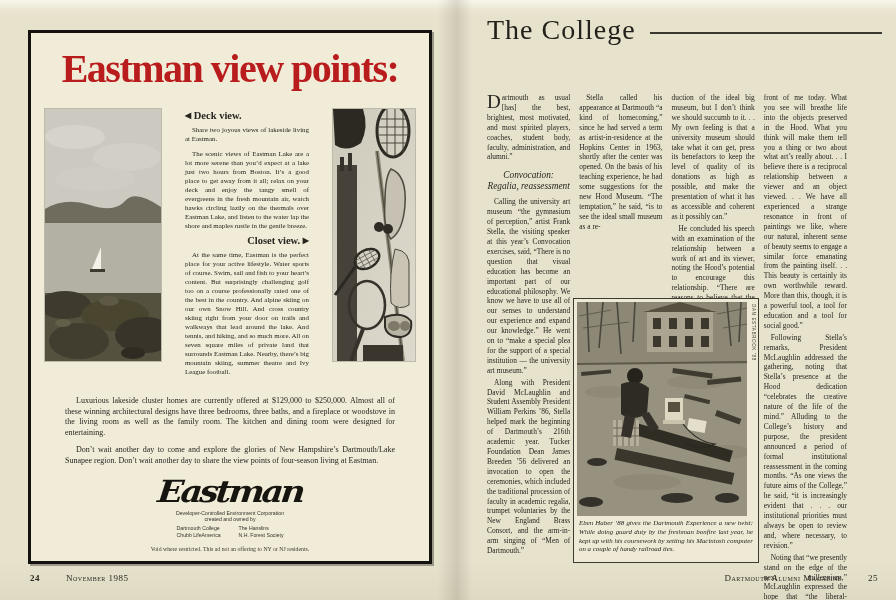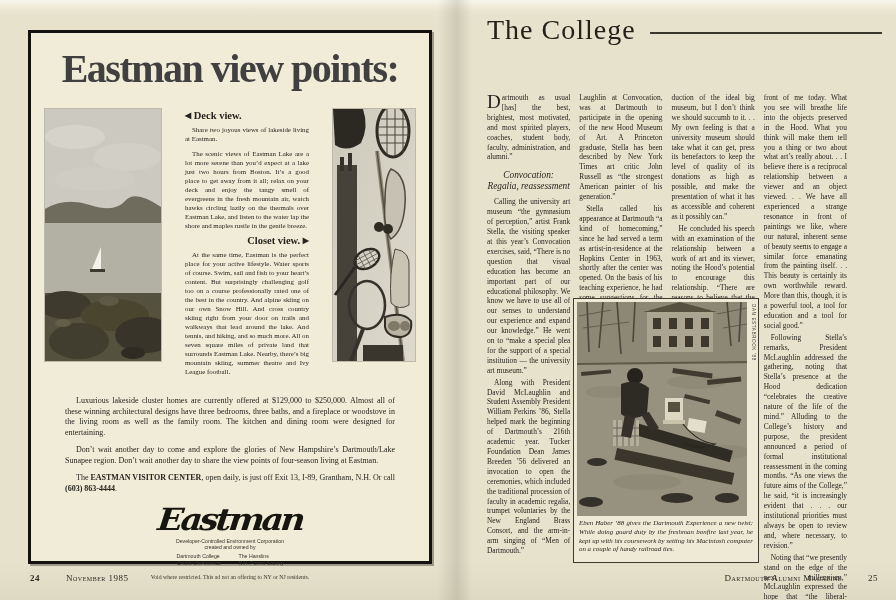--- a/index.html
+++ b/index.html
@@ -14,21 +14,21 @@
   .gutter{position:absolute;top:0;left:438px;width:34px;height:600px;
     background:linear-gradient(90deg,rgba(60,55,40,0) 0,rgba(60,55,40,.14) 55%,rgba(60,55,40,0) 100%);}
   .edge-light{position:absolute;top:0;left:0;width:896px;height:10px;
     background:linear-gradient(180deg,rgba(255,255,255,.55),rgba(255,255,255,0));}
 
   
   .ad-frame{position:absolute;left:28px;top:30px;width:398px;height:528px;
     border:3px solid #14120e;background:#f1ecd8;
     box-shadow:2px 2px 0 rgba(20,18,14,.35);}
   .ad-headline{margin:16px 6px 0;text-align:center;font-weight:bold;
-    font-size:40px;letter-spacing:-1.5px;color:#404040;line-height:1;}
+    font-size:40px;letter-spacing:-1.5px;color:#b91c1c;line-height:1;}
   .ad-row{display:flex;margin:20px 14px 0;gap:20px;}
   .photo{flex:none;box-shadow:0 0 0 1px rgba(40,36,28,.25);}
   .ad-mid{flex:1;padding:2px 4px;font-size:6.9px;line-height:9px;text-align:justify;}
   .view-head{font-weight:bold;font-size:10.5px;margin:0 0 4px;}
   .view-head.right{text-align:right;margin-top:6px;}
   .arrow{font-size:8px;position:relative;top:-1px;}
   .ad-mid p{margin:0 0 6px;text-indent:7px;}
   .ad-bottom{margin:12px 34px 10px;font-size:8px;line-height:10.5px;text-align:justify;}
   .ad-bottom p{margin:0 0 7px;text-indent:11px;}
   .logo-wrap{text-align:center;margin-top:6px;}
@@ -160,21 +160,20 @@
         <path d="M52 208 Q70 202 78 212 Q80 226 68 228 Q54 228 52 218 Z" fill="#b9b4a4" stroke="#302d26" stroke-width="2"></path>
         <ellipse cx="61" cy="217" rx="6" ry="5" fill="#7e7968"></ellipse>
         <ellipse cx="72" cy="217" rx="5" ry="5" fill="#7e7968"></ellipse>
         <rect x="30" y="236" width="40" height="16" fill="#3a362e"></rect>
       </svg>
     </div>
 
     <div class="ad-bottom">
       <p>Luxurious lakeside cluster homes are currently offered at $129,000 to $250,000. Almost all of these winning architectural designs have three bedrooms, three baths, and a fireplace or woodstove in the living room as well as the family room. The kitchen and dining room were designed for entertaining.</p>
       <p>Don’t wait another day to come and explore the glories of New Hampshire’s Dartmouth/Lake Sunapee region. Don’t wait another day to share the view points of four-season living at Eastman.</p>
-      <p><span>The </span><b>EASTMAN VISITOR CENTER</b><span>, open daily, is just off Exit 13, I-89, Grantham, N.H. Or call </span><b>(603) 863-4444</b><span>.</span></p>
     </div>
 
     <div class="logo-wrap">
       <div class="eastman-logo">Eastman</div>
       <div class="logo-sub">
         <div>Developer-Controlled Environment Corporation</div>
         <div>created and owned by</div>
       </div>
       <div class="logo-orgs">
         <div><span class="org-left">Dartmouth College</span><span>The Hanslins</span></div>
@@ -199,21 +198,20 @@
       <div class="subhead">
         <div>Convocation:</div>
         <div>Regalia, reassessment</div>
       </div>
       <p>Calling the university art museum “the gymnasium of perception,” artist Frank Stella, the visiting speaker at this year’s Convocation exercises, said, “There is no question that visual education has become an important part of our educational philosophy. We know we have to use all of our senses to understand our experience and expand our knowledge.” He went on to “make a special plea for the support of a special institution — the university art museum.”</p>
       <p>Along with President David McLaughlin and Student Assembly President William Perkins ’86, Stella helped mark the beginning of Dartmouth’s 216th academic year. Tucker Foundation Dean James Breeden ’56 delivered an invocation to open the ceremonies, which included the traditional procession of faculty in academic regalia, trumpet voluntaries by the New England Brass Consort, and the arm-in-arm singing of “Men of Dartmouth.”</p>
 
     </div>
 
     <div class="col">
-      <p class="noindent">Laughlin at Convocation, was at Dartmouth to participate in the opening of the new Hood Museum of Art. A Princeton graduate, Stella has been described by New York Times art critic John Russell as “the strongest American painter of his generation.”</p>
       <p>Stella called his appearance at Dartmouth “a kind of homecoming,” since he had served a term as artist-in-residence at the Hopkins Center in 1963, shortly after the center was opened. On the basis of his teaching experience, he had some suggestions for the new Hood Museum. “The temptation,” he said, “is to see the ideal small museum as a re-</p>
     </div>
 
     <div class="col">
       <p class="noindent">duction of the ideal big museum, but I don’t think we should succumb to it. . . My own feeling is that a university museum should take what it can get, press its benefactors to keep the level of quality of its donations as high as possible, and make the presentation of what it has as accessible and coherent as it possibly can.”</p>
       <p>He concluded his speech with an examination of the relationship between a work of art and its viewer, noting the Hood’s potential to encourage this relationship. “There are reasons to believe that the Hood Museum will be an unqualified success. The very best reasons are the multitude of eyes in</p>
     </div>
 
     <div class="col">
       <p class="noindent">front of me today. What you see will breathe life into the objects preserved in the Hood. What you think will make them tell you a thing or two about what art’s really about. . . I believe there is a reciprocal relationship between a viewer and an object viewed. . . We have all experienced a strange resonance in front of paintings we like, where our natural, inherent sense of beauty seems to engage a similar force emanating from the painting itself. . . This beauty is certainly its own worthwhile reward. More than this, though, it is a powerful tool, a tool for education and a tool for social good.”</p>

